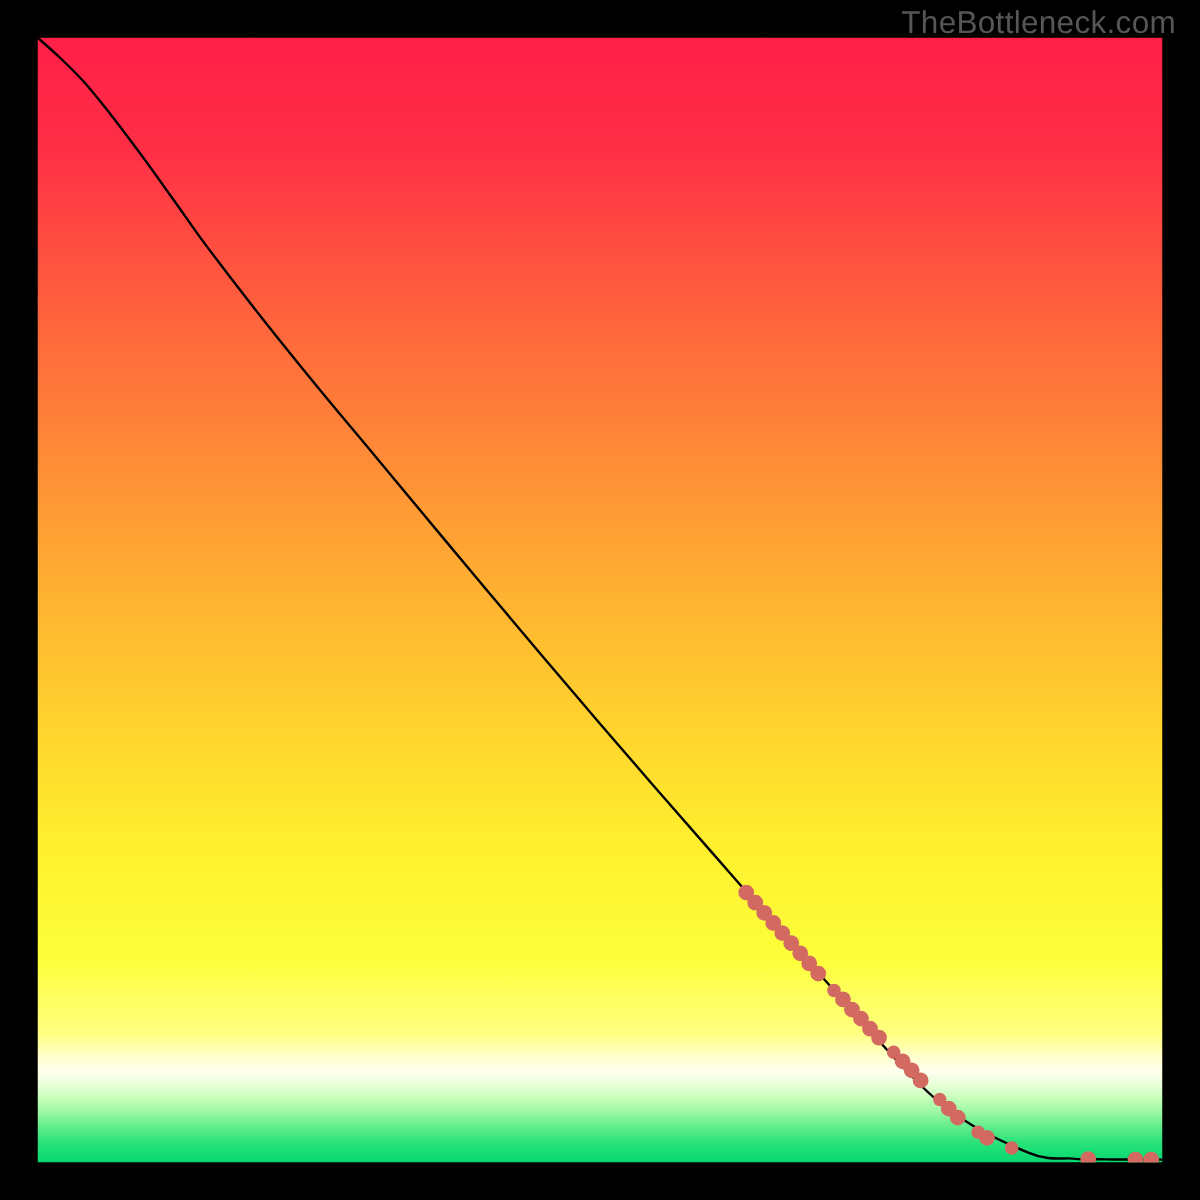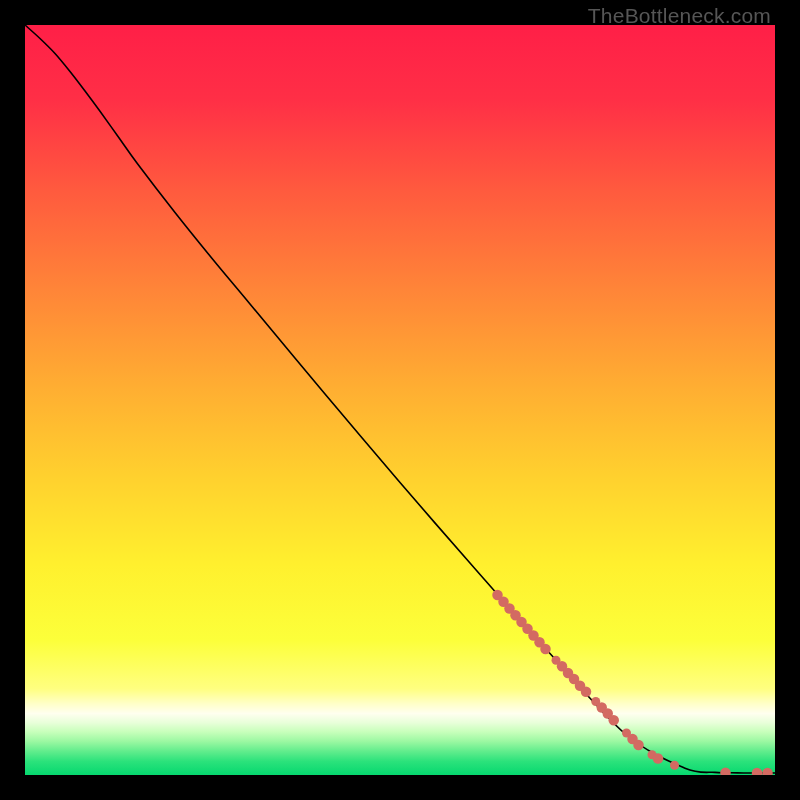--- a/index.html
+++ b/index.html
@@ -6,21 +6,21 @@
   html, body { width: 800px; height: 800px; overflow: hidden; background: #000; }
   .stage {
     position: relative;
     width: 800px;
     height: 800px;
     background: #000;
   }
   .watermark {
     position: absolute;
     top: 4px;
-    right: 29px;
+    right: 16px;
     font-family: Arial, Helvetica, sans-serif;
     font-size: 21px;
     color: #565656;
     letter-spacing: 0.2px;
   }
   .plot {
     position: absolute;
     left: 25px;
     top: 25px;
     width: 750px;

